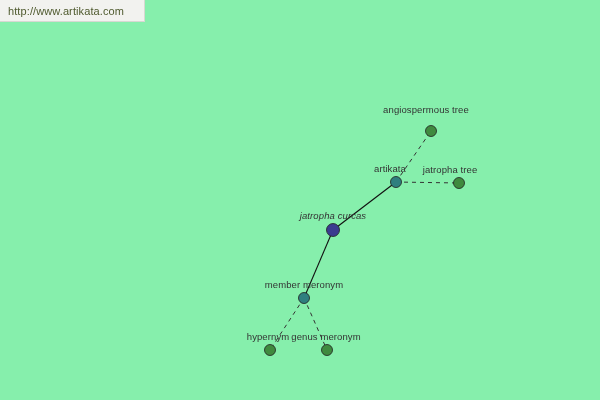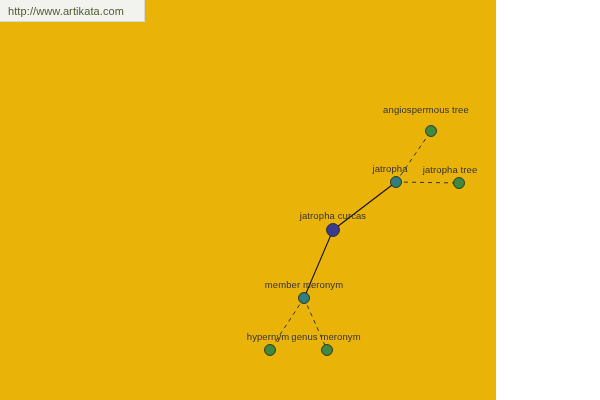--- a/index.html
+++ b/index.html
@@ -9,23 +9,23 @@
   body {
     width: 600px;
     height: 400px;
     background: #ffffff;
     font-family: "Liberation Sans", sans-serif;
     overflow: hidden;
     position: relative;
   }
   #app {
     position: relative;
-    width: 496px;
+    width: 600px;
     height: 400px;
-    background: #eab308;
+    background: #86efac;
   }
   
   #urlbar {
     position: absolute;
     left: 0;
     top: 0;
     width: 145px;
     height: 22px;
     background: #f2f2ef;
     border-right: 1px solid #d8d8d2;
@@ -87,22 +87,22 @@
           <circle cx="333" cy="230" r="6.5" fill="#3b3b8f" stroke="#202020" stroke-width="0.8"></circle>
           <circle cx="396" cy="182" r="5.5" fill="#2f7f7f" stroke="#202020" stroke-width="0.8"></circle>
           <circle cx="304" cy="298" r="5.5" fill="#2f7f7f" stroke="#202020" stroke-width="0.8"></circle>
           <circle cx="431" cy="131" r="5.5" fill="#3f8a3f" stroke="#202020" stroke-width="0.8"></circle>
           <circle cx="459" cy="183" r="5.5" fill="#3f8a3f" stroke="#202020" stroke-width="0.8"></circle>
           <circle cx="270" cy="350" r="5.5" fill="#3f8a3f" stroke="#202020" stroke-width="0.8"></circle>
           <circle cx="327" cy="350" r="5.5" fill="#3f8a3f" stroke="#202020" stroke-width="0.8"></circle>
         </g>
     </svg>
     <div id="label-layer">
-        <div class="node-label" style="left: 333px; top: 221px; color: rgb(51, 51, 51);">jatropha curcas</div>
-        <div class="node-label" style="left: 390px; top: 174px; color: rgb(51, 51, 51);">jatropha</div>
+        <div class="node-label" style="left: 333px; top: 221px; color: rgb(51, 51, 51); font-style: italic;">jatropha curcas</div>
+        <div class="node-label" style="left: 390px; top: 174px; color: rgb(51, 51, 51);">artikata</div>
         <div class="node-label" style="left: 304px; top: 290px; color: rgb(51, 51, 51); text-align: center;">member meronym</div>
         <div class="node-label" style="left: 426px; top: 115px; color: rgb(51, 51, 51);">angiospermous tree</div>
         <div class="node-label" style="left: 450px; top: 175px; color: rgb(51, 51, 51);">jatropha tree</div>
         <div class="node-label" style="left: 268px; top: 342px; color: rgb(51, 51, 51);">hypernym</div>
         <div class="node-label" style="left: 326px; top: 342px; color: rgb(51, 51, 51);">genus meronym</div>
       </div>
   </div>
 
 </div>
 

